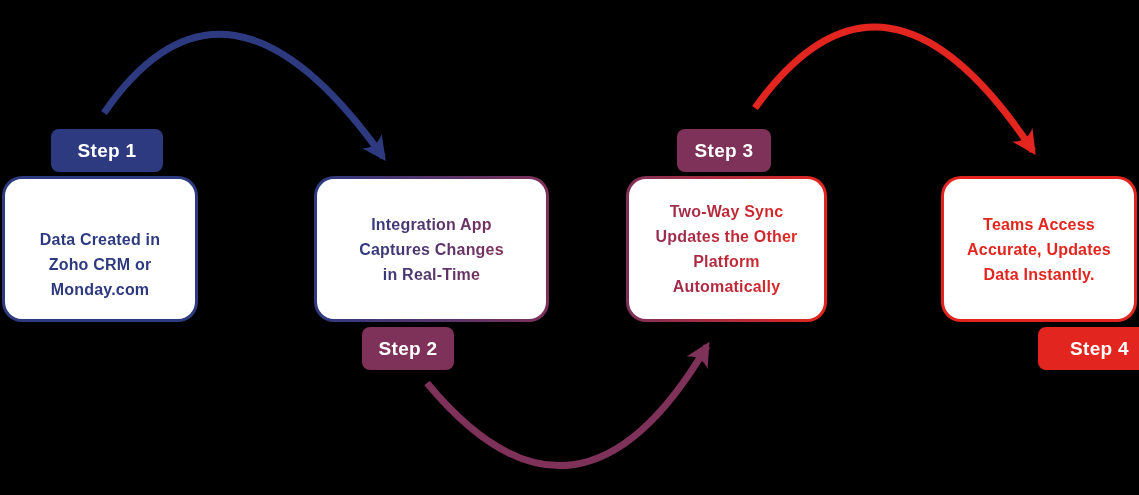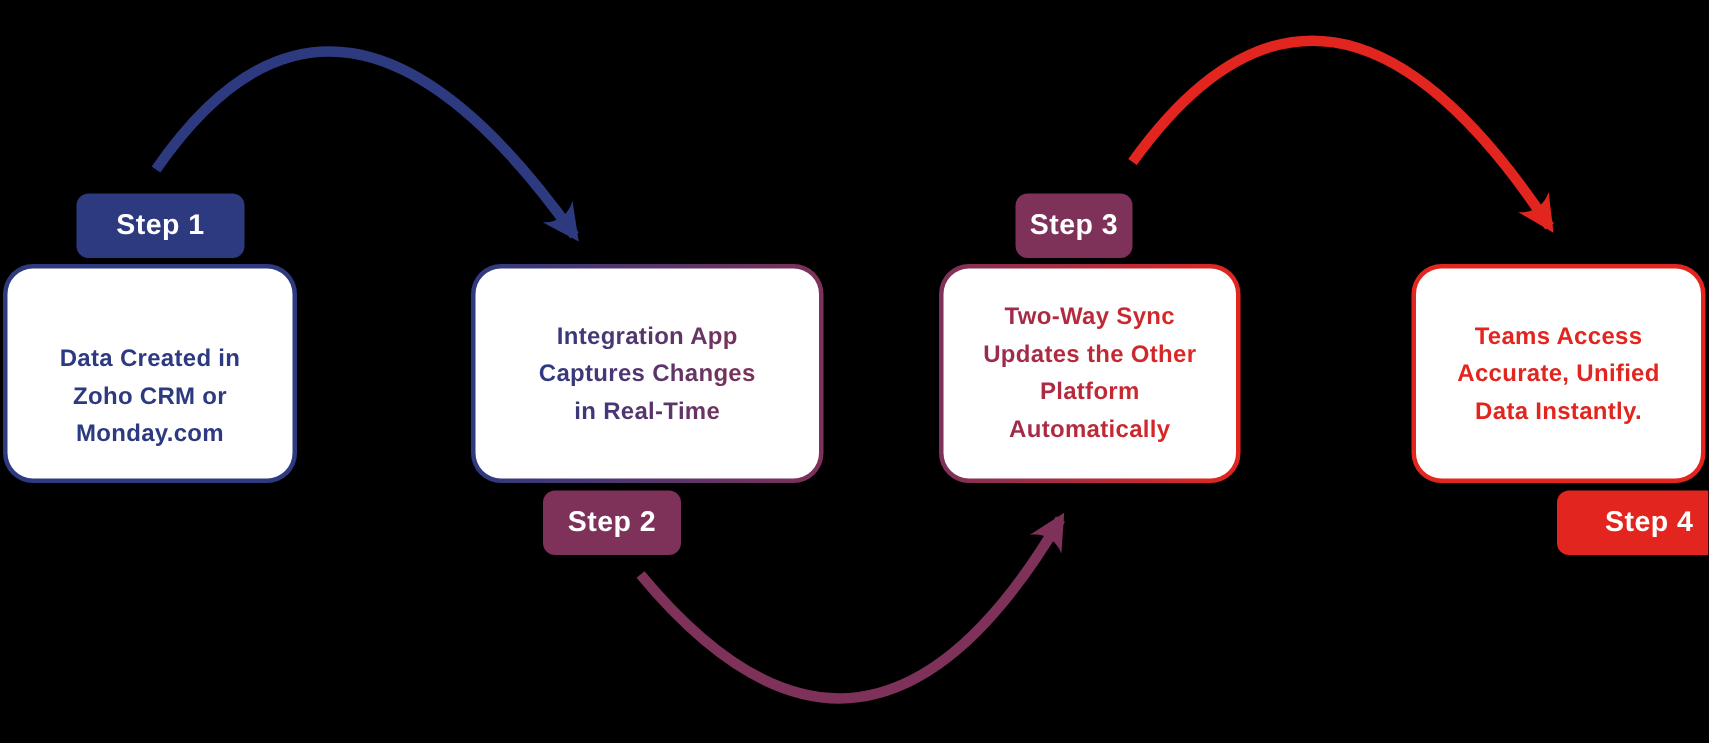--- a/index.html
+++ b/index.html
@@ -85,21 +85,21 @@
     display: flex;
     align-items: center;
     justify-content: center;
     color: #ffffff;
     font-size: 19px;
     font-weight: 700;
     letter-spacing: 0.3px;
   }
   .badge-1 { left: 51px;  top: 129px; width: 112px; background: var(--blue); }
   .badge-2 { left: 362px; top: 327px; width: 92px; background: var(--plum); }
-  .badge-3 { left: 677px; top: 129px; width: 78px; background: var(--plum); }
+  .badge-3 { left: 677px; top: 129px; width: 94px; background: var(--plum); }
   .badge-4 { left: 1038px; top: 327px; width: 99px; background: var(--red); padding-left: 12px; }
 </style>
 </head>
 <body>
 
 <div class="canvas">
 
   <svg class="arrows-svg" viewBox="0 0 1139 495">
     <defs>
       <marker id="head-blue" viewBox="0 0 10 10" refX="8" refY="5" markerWidth="3.5" markerHeight="3.5" orient="auto-start-reverse">
@@ -147,21 +147,21 @@
       <div class="card-text text-grad-plum-red">Two-Way Sync
 Updates the Other
 Platform
 Automatically</div>
     </div>
   </div>
 
   <div class="card card-4">
     <div class="card-inner">
       <div class="card-text text-red">Teams Access
-Accurate, Unified
+Accurate, Updates
 Data Instantly.</div>
     </div>
   </div>
   <div class="badge badge-4">
     <span>Step 4</span>
   </div>
 
 </div>
 
 </body></html>

